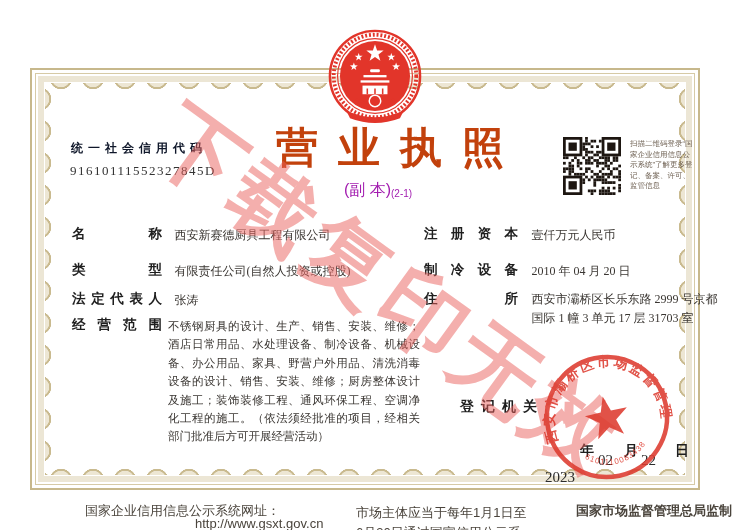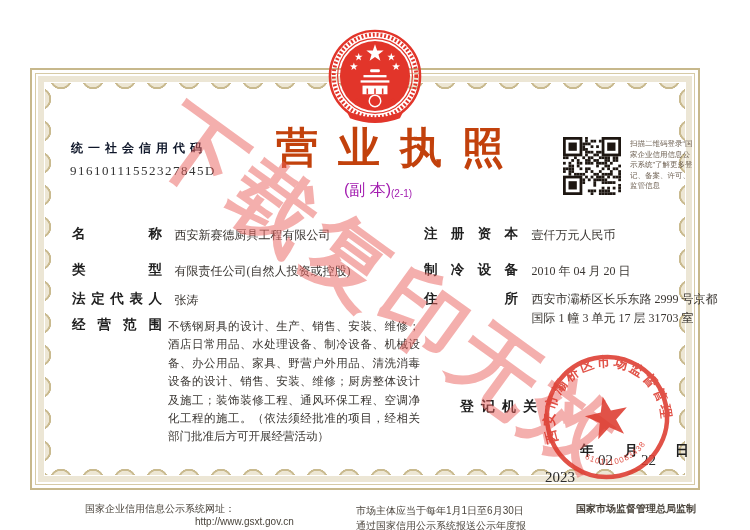--- a/index.html
+++ b/index.html
@@ -73,21 +73,21 @@
   .seal{position:absolute;left:542px;top:352px;width:130px;height:130px;z-index:45;
         transform:rotate(-12deg);opacity:.88;}
 
   
   .watermark{position:absolute;left:105px;top:232px;width:565px;text-align:center;
              font-size:86px;font-weight:900;letter-spacing:6px;white-space:nowrap;
              color:rgba(233,95,92,.50);transform:rotate(36deg);z-index:40;
              font-family:"Liberation Sans",sans-serif;pointer-events:none;}
 
   
-  .foot{position:absolute;color:#4a443c;font-size:10px;line-height:1.5;z-index:20;}
+  .foot{position:absolute;color:#4a443c;font-size:13px;line-height:1.5;z-index:20;}
   .foot-left{left:85px;top:501px;}
   .foot-url{position:absolute;left:110px;top:13px;font-family:"Liberation Sans",sans-serif;
             color:#4a443c;white-space:nowrap;}
   .foot-center{left:356px;top:503px;width:172px;}
   .foot-right{left:576px;top:501px;font-weight:bold;}
 </style>
 </head>
 <body>
 
 <div class="cert-border">

